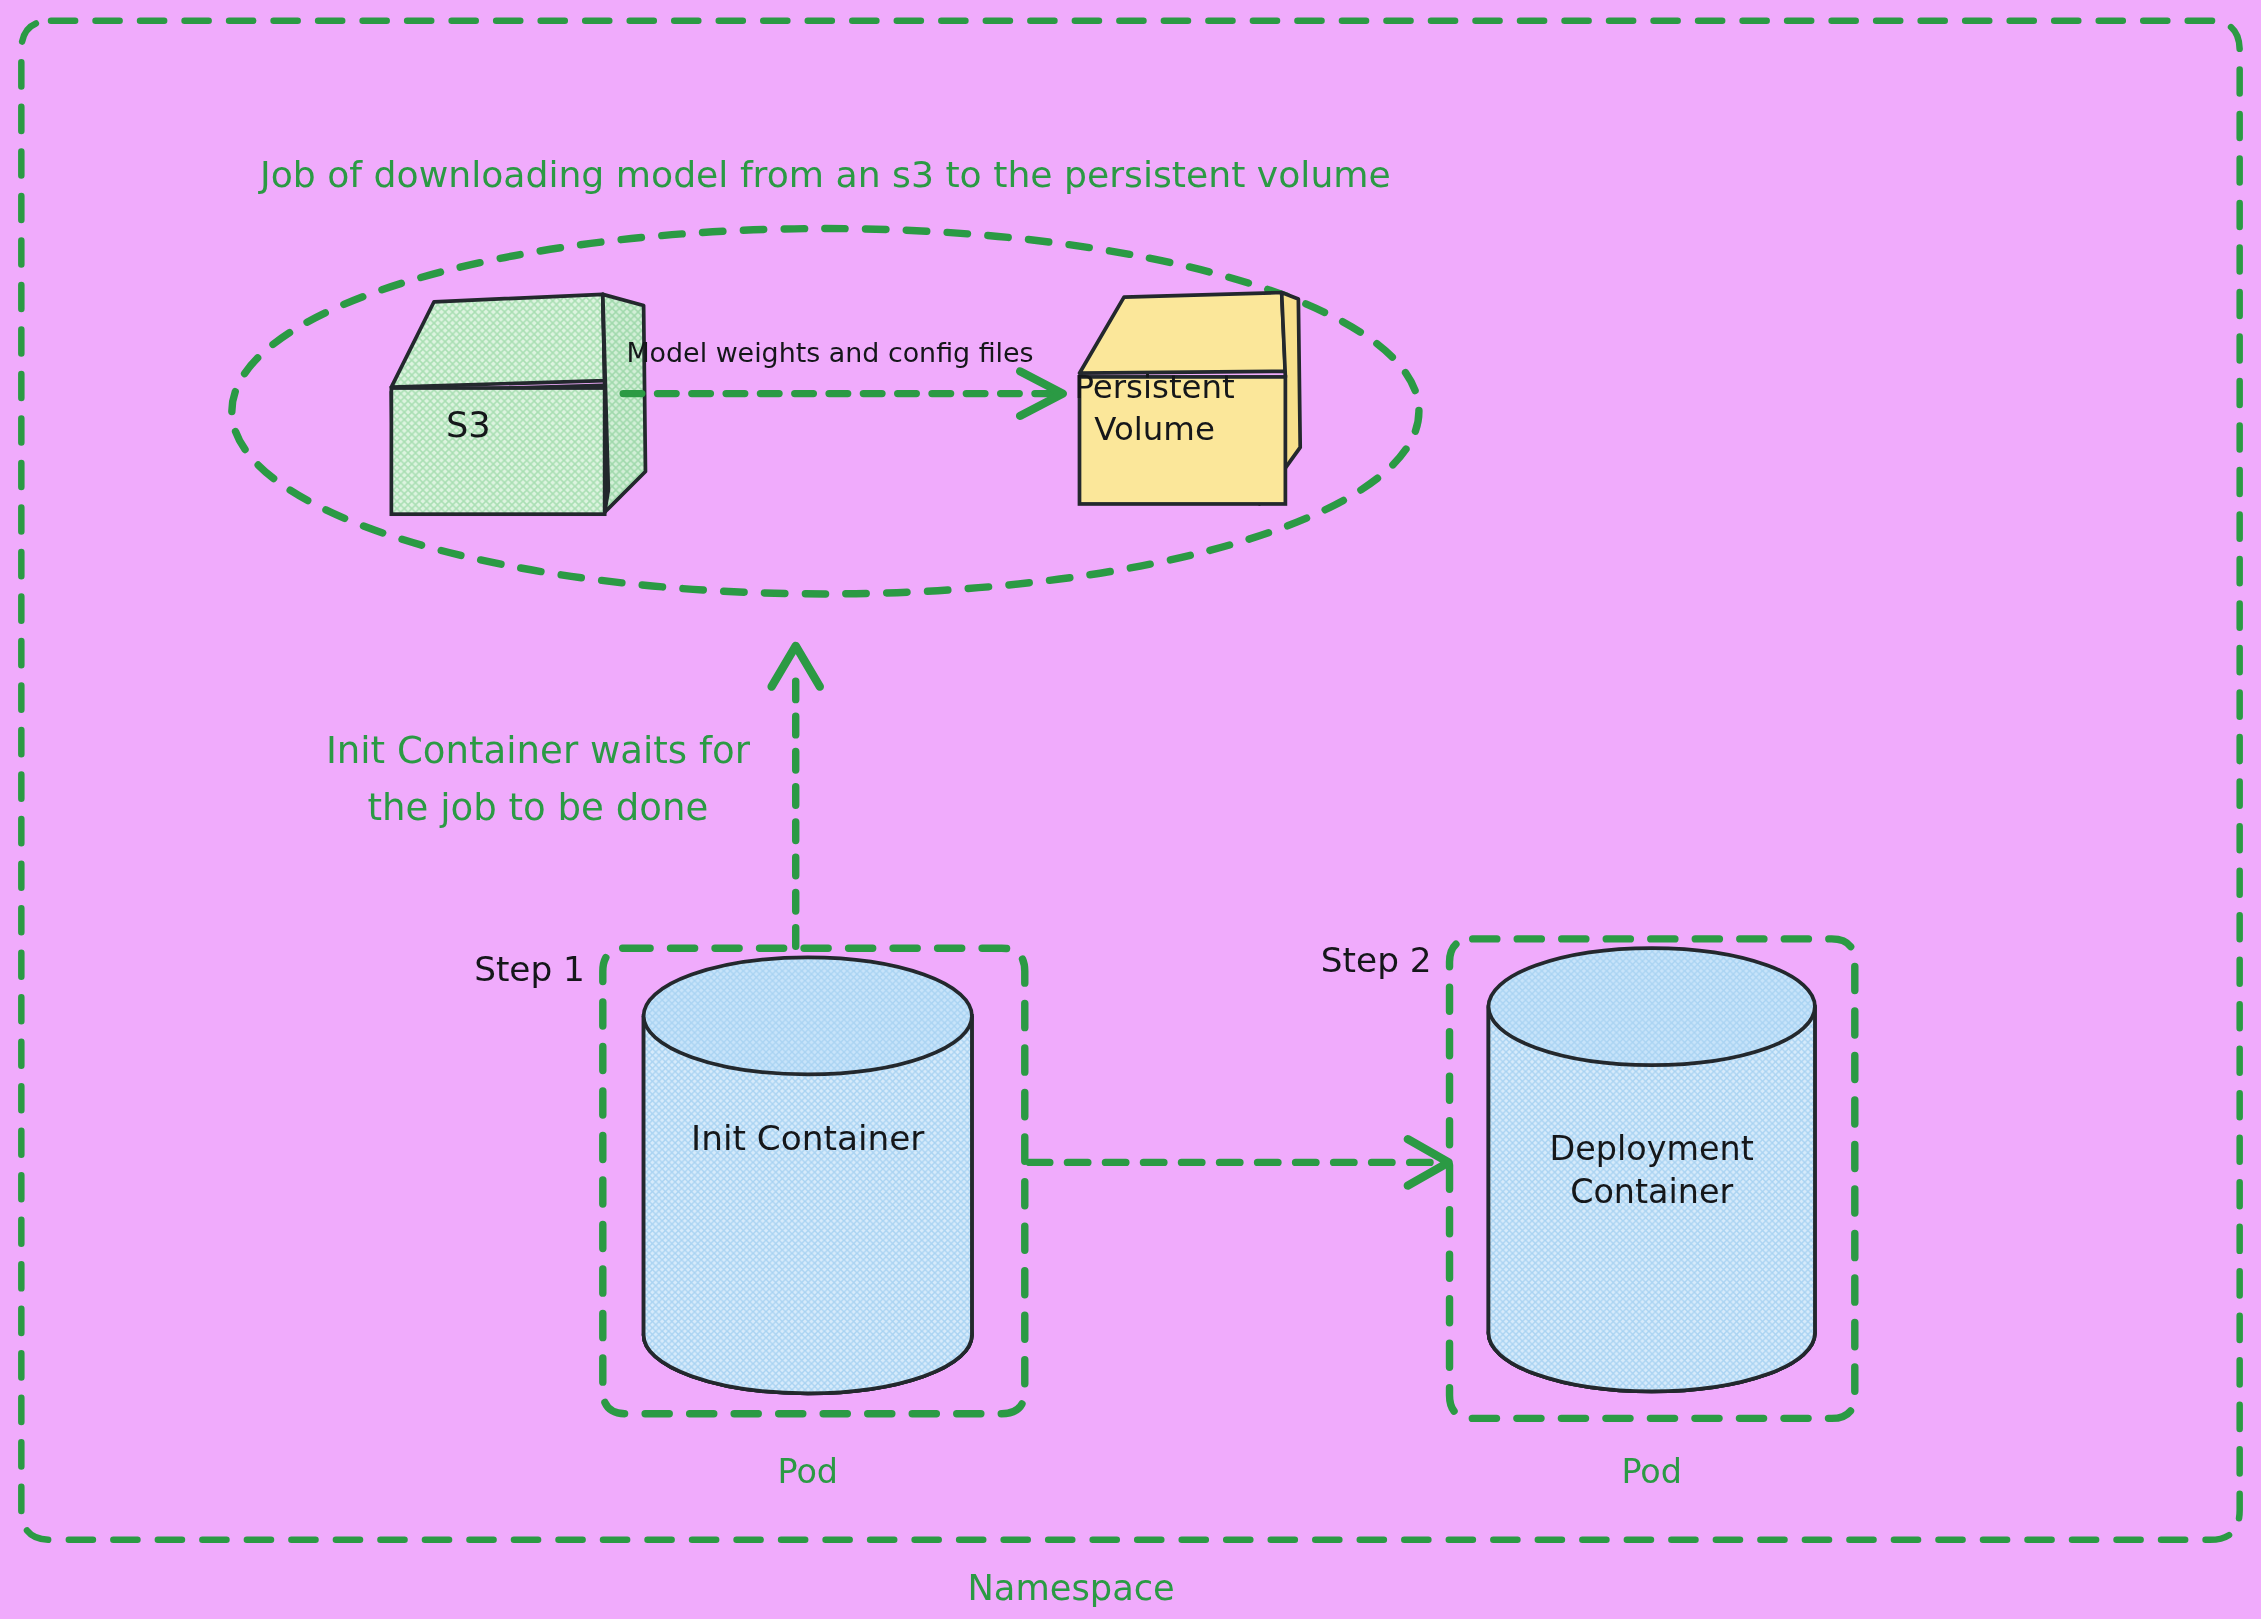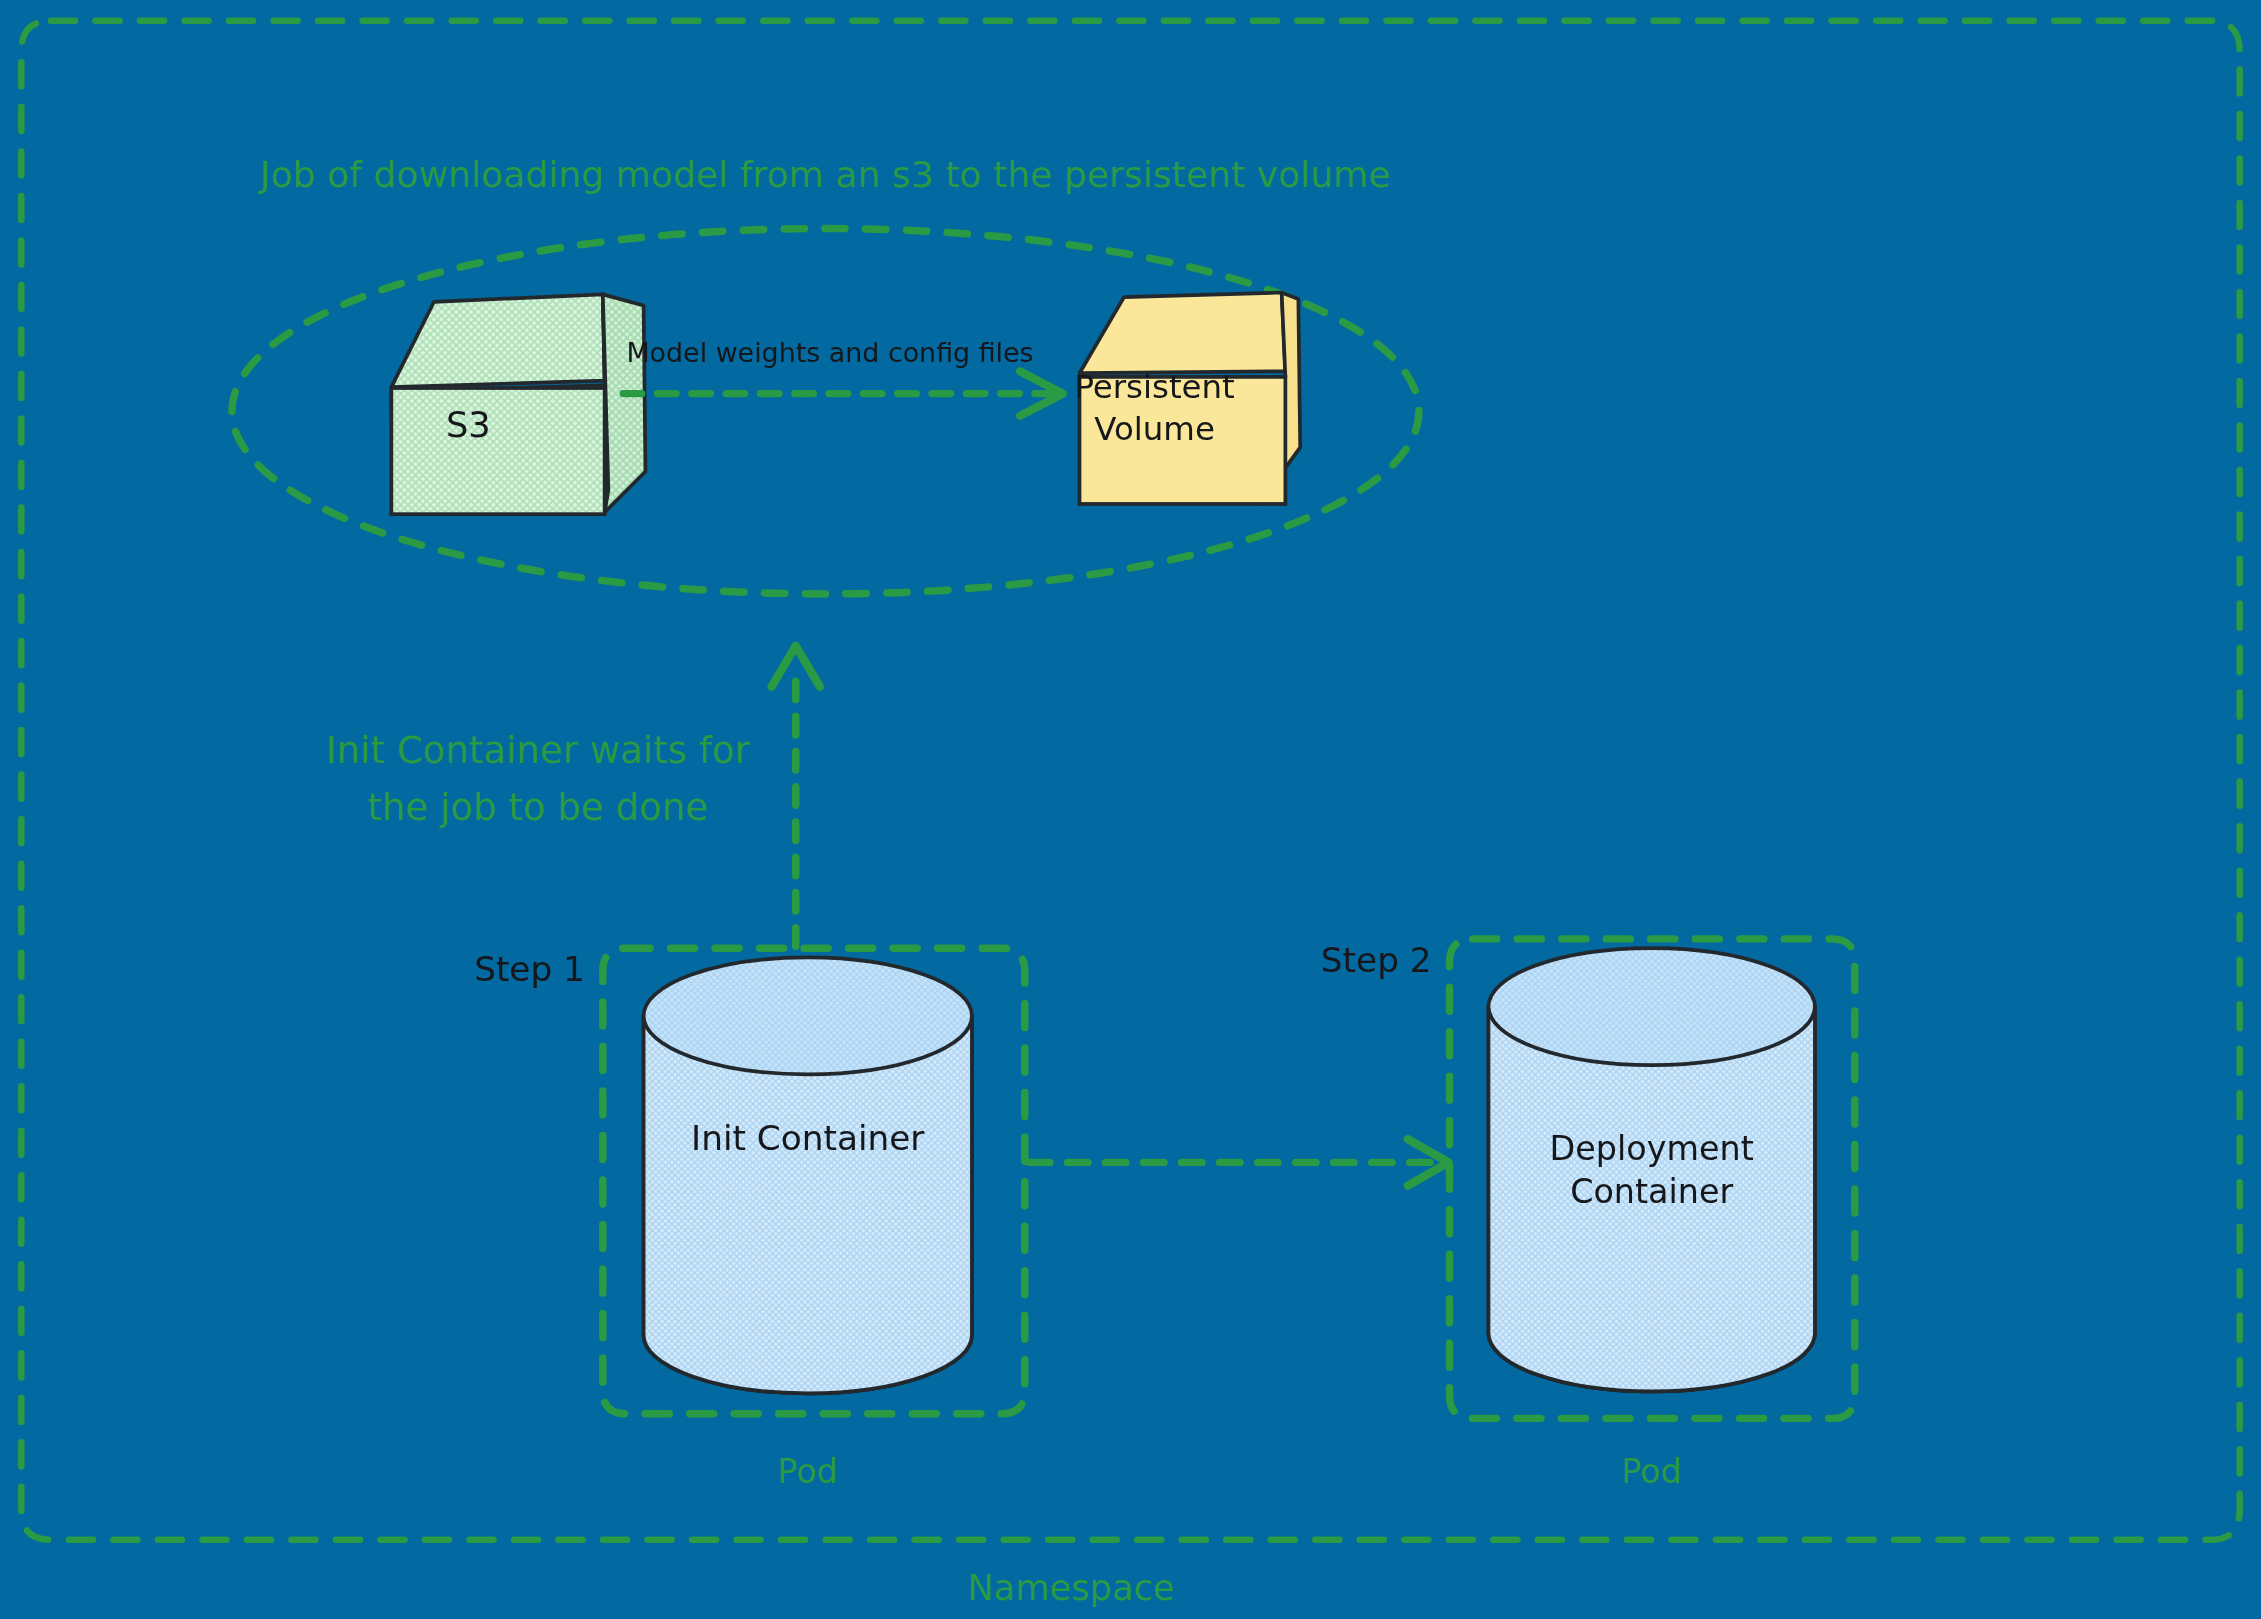--- a/index.html
+++ b/index.html
@@ -7,21 +7,21 @@
     padding: 0;
     background: #ffffff;
   }
   body {
     font-family: "DejaVu Sans", sans-serif;
   }
   #canvas {
     position: relative;
     width: 2261px;
     height: 1620px;
-    background: #0369a1;
+    background: #f0abfc;
     overflow: hidden;
   }
   #canvas svg.layer {
     position: absolute;
     left: 0;
     top: 0;
     width: 2261px;
     height: 1620px;
   }
   text {

